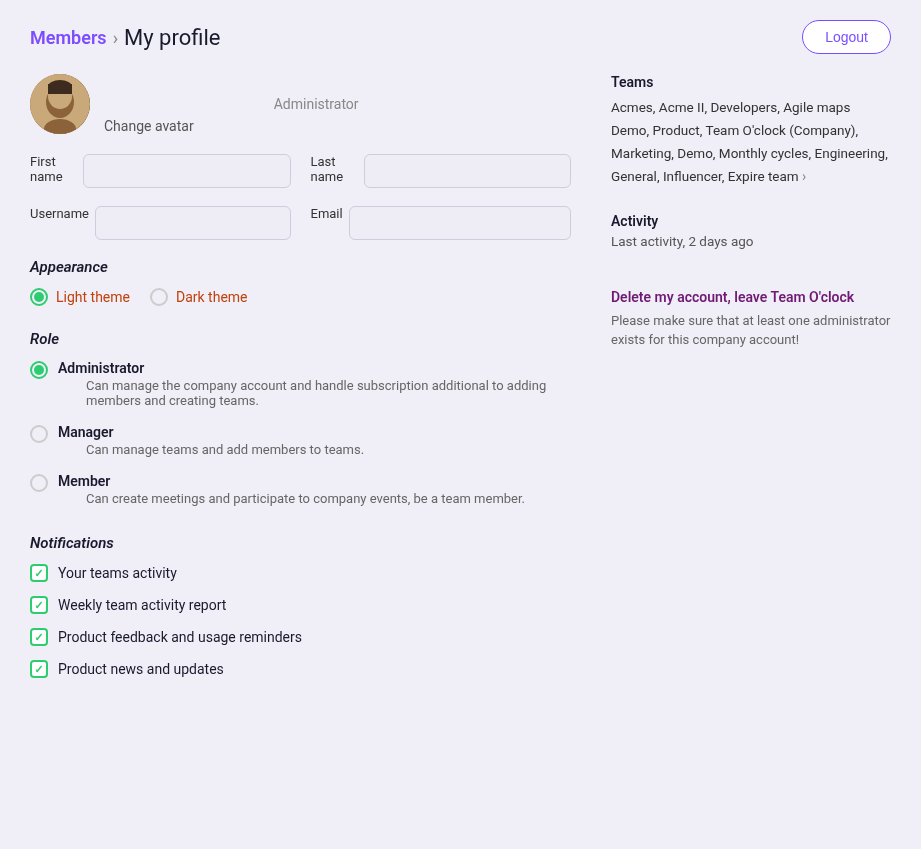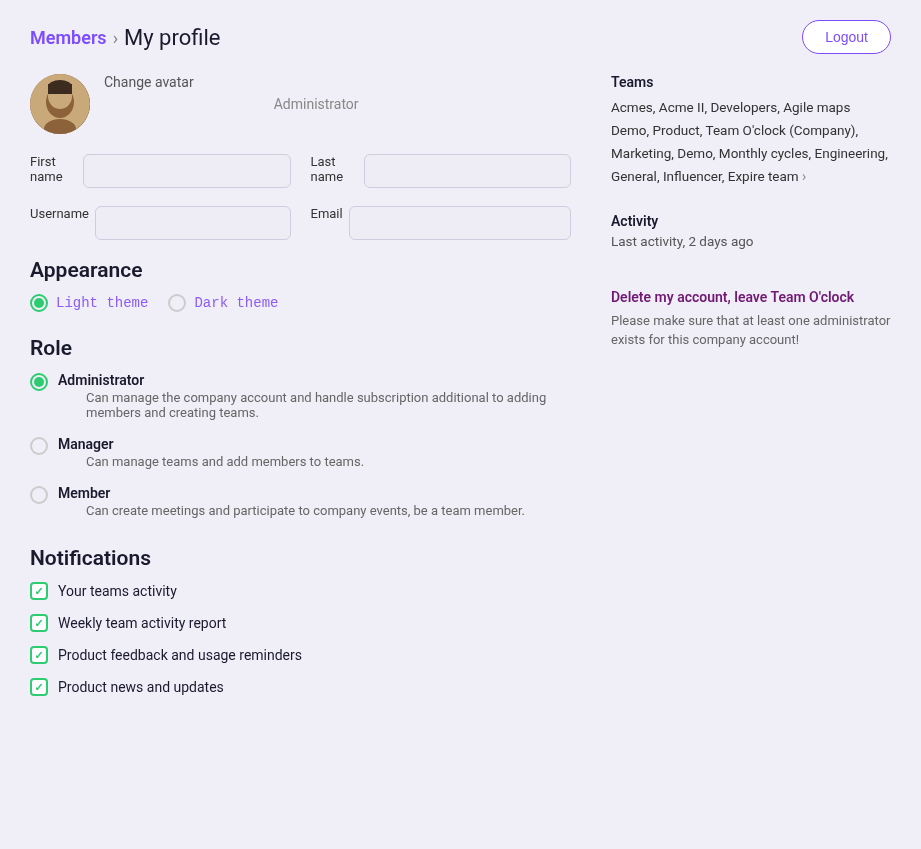--- a/index.html
+++ b/index.html
@@ -87,21 +87,21 @@
     }
     .avatar-row {
       display: flex;
       align-items: center;
       gap: 0;
       width: 100%;
       margin-bottom: 20px;
     }
     .avatar-left {
       display: flex;
-      align-items: flex-start;
+      align-items: flex-end;
       gap: 14px;
     }
     .form-row {
       display: flex;
       gap: 20px;
       margin-bottom: 18px;
     }
     .form-group {
       flex: 1;
       display: flex;
@@ -117,24 +117,25 @@
       width: 100%;
       padding: 8px 12px;
       border: 1px solid #d0cce0;
       border-radius: 6px;
       background: #eeecf5;
       font-size: 14px;
       color: #333;
       outline: none;
     }
     .section-title {
-      font-size: 21px;
+      font-size: 15px;
       font-weight: 600;
       color: #1a1a2e;
       margin-bottom: 12px;
+      font-style: italic;
     }
     .appearance-section { margin-bottom: 24px; }
     .theme-options {
       display: flex;
       gap: 20px;
       align-items: center;
     }
     .theme-option {
       display: flex;
       align-items: center;
@@ -155,22 +156,21 @@
       border-color: #2ecc71;
     }
     .radio-inner {
       width: 10px;
       height: 10px;
       border-radius: 50%;
       background: #2ecc71;
     }
     .theme-label {
       font-size: 14px;
-      color: #8b5cf6;
-      font-family: Liberation Mono, monospace;
+      color: #c2410c;
     }
     .role-section { margin-bottom: 28px; }
     .role-option {
       display: flex;
       align-items: flex-start;
       gap: 10px;
       margin-bottom: 16px;
     }
     .role-radio {
       width: 18px;

